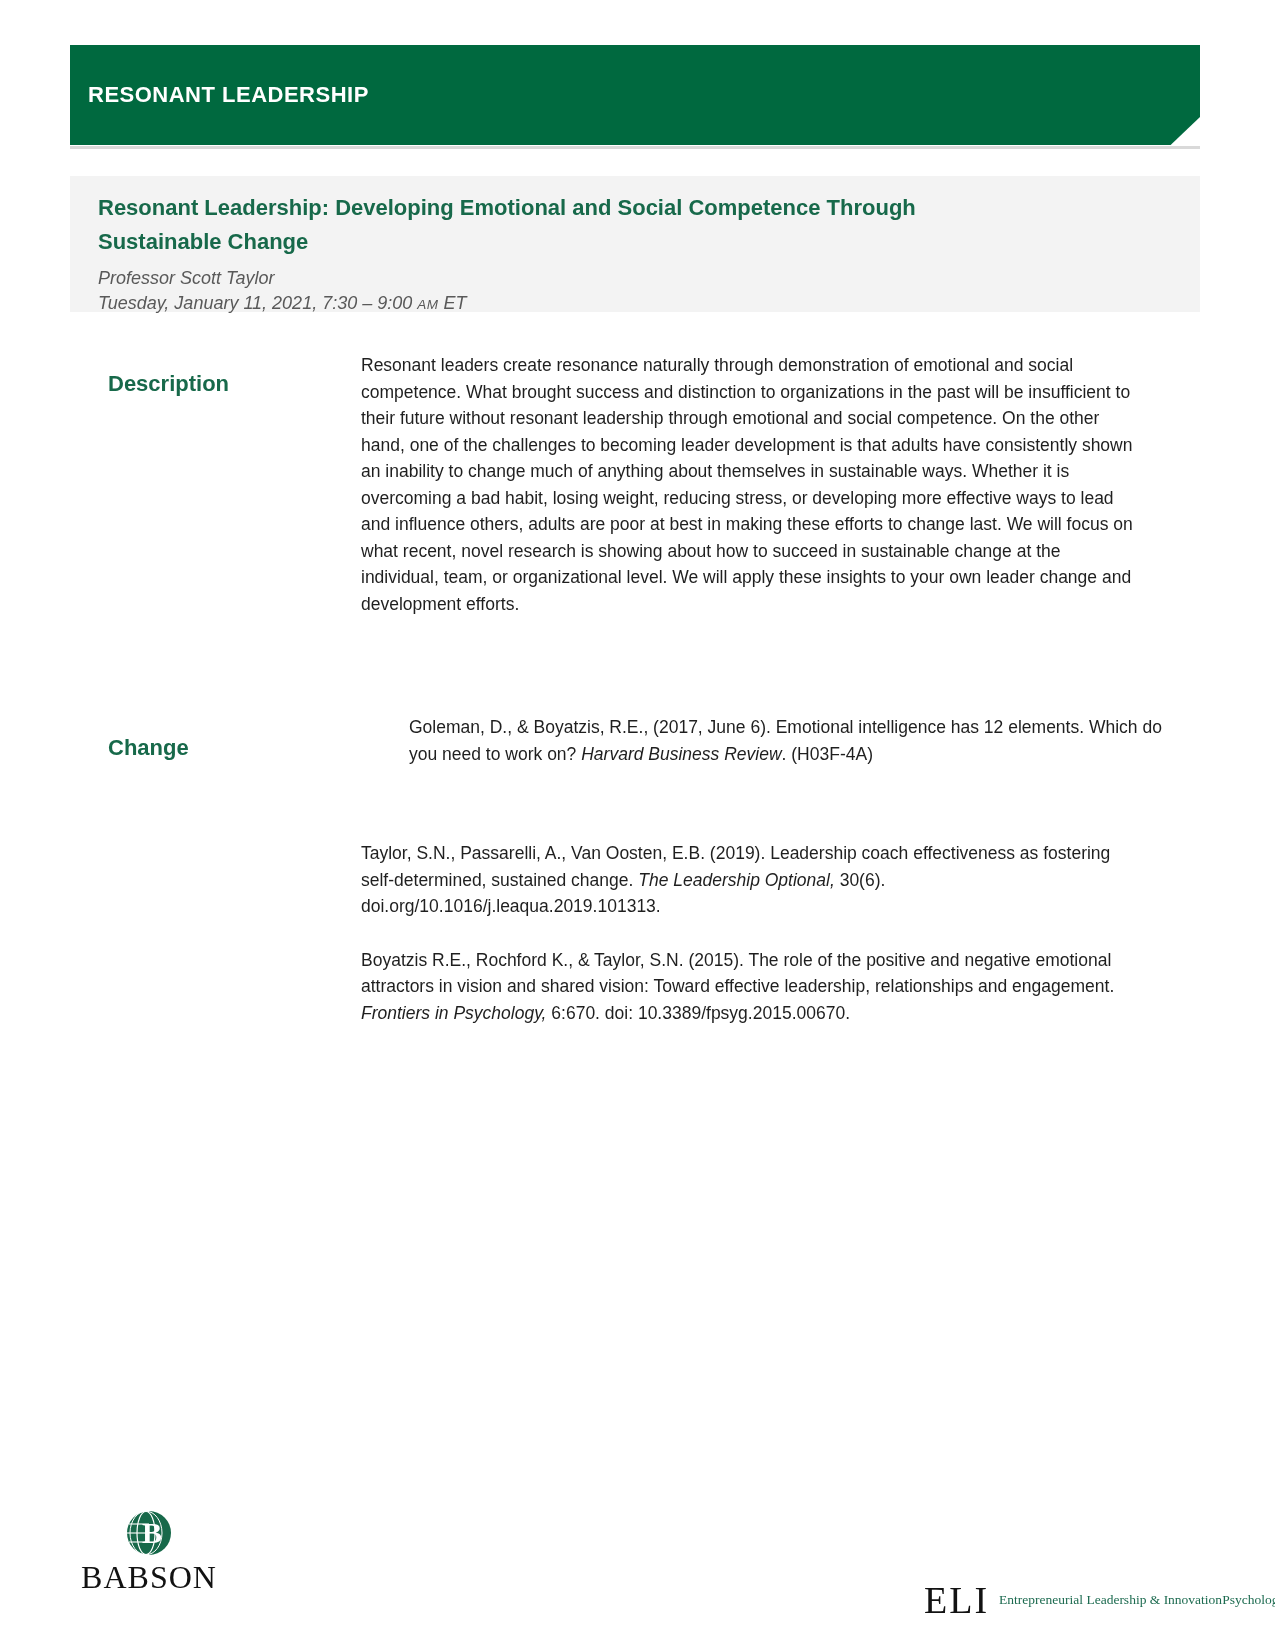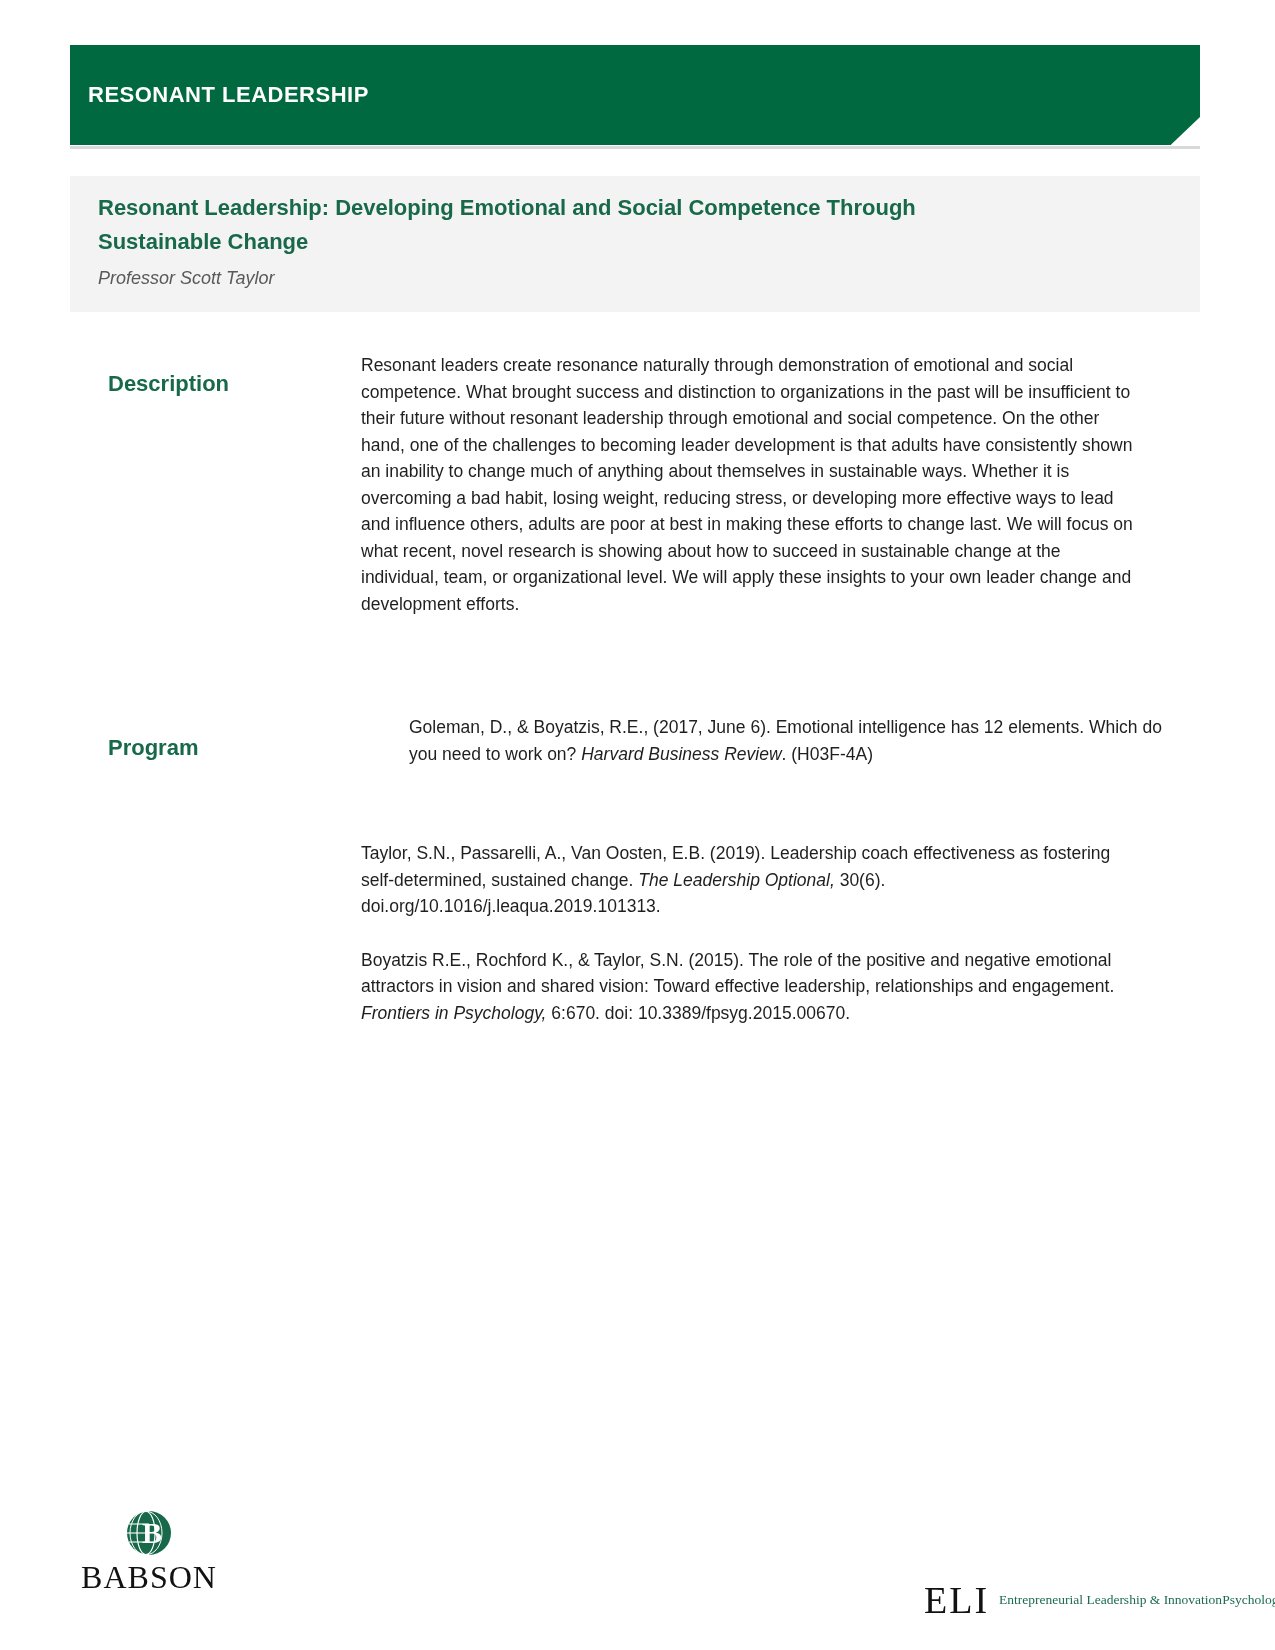--- a/index.html
+++ b/index.html
@@ -103,28 +103,29 @@
 <div class="page">
 
   <div class="banner">
     <span class="banner-title">RESONANT LEADERSHIP</span>
   </div>
   <div class="banner-shadow"></div>
 
   <div class="session-card">
     <div class="session-title">Resonant Leadership: Developing Emotional and Social Competence Through Sustainable Change</div>
     <div class="session-professor">Professor Scott Taylor</div>
+    <div class="session-datetime"><span>Tuesday, January 11, 2021, 7:30 – 9:00 </span><span class="meridiem">AM</span><span> ET</span></div>
   </div>
 
   <div id="desc-label" class="sec-label">Description</div>
   <div id="desc-body" class="sec-body">
     <p>Resonant leaders create resonance naturally through demonstration of emotional and social competence. What brought success and distinction to organizations in the past will be insufficient to their future without resonant leadership through emotional and social competence. On the other hand, one of the challenges to becoming leader development is that adults have consistently shown an inability to change much of anything about themselves in sustainable ways. Whether it is overcoming a bad habit, losing weight, reducing stress, or developing more effective ways to lead and influence others, adults are poor at best in making these efforts to change last. We will focus on what recent, novel research is showing about how to succeed in sustainable change at the individual, team, or organizational level. We will apply these insights to your own leader change and development efforts.</p>
   </div>
 
-  <div id="reading-label" class="sec-label">Program</div>
+  <div id="reading-label" class="sec-label">Change</div>
   <div id="reading-body" class="sec-body">
     <p><span>Goleman, D., &amp; Boyatzis, R.E., (2017, June 6). Emotional intelligence has 12 elements. Which do you need to work on? </span><span class="ital">Harvard Business Review</span><span>. (H03F-4A)</span></p>
   </div>
 
   <div id="optional-body" class="sec-body">
     <p><span>Taylor, S.N., Passarelli, A., Van Oosten, E.B. (2019). Leadership coach effectiveness as fostering self-determined, sustained change. </span><span class="ital">The Leadership Optional,</span><span> 30(6). doi.org/10.1016/j.leaqua.2019.101313.</span></p>
     <p><span>Boyatzis R.E., Rochford K., &amp; Taylor, S.N. (2015). The role of the positive and negative emotional attractors in vision and shared vision: Toward effective leadership, relationships and engagement. </span><span class="ital">Frontiers in Psychology,</span><span> 6:670. doi: 10.3389/fpsyg.2015.00670.</span></p>
   </div>
 
   <div class="babson-logo">

